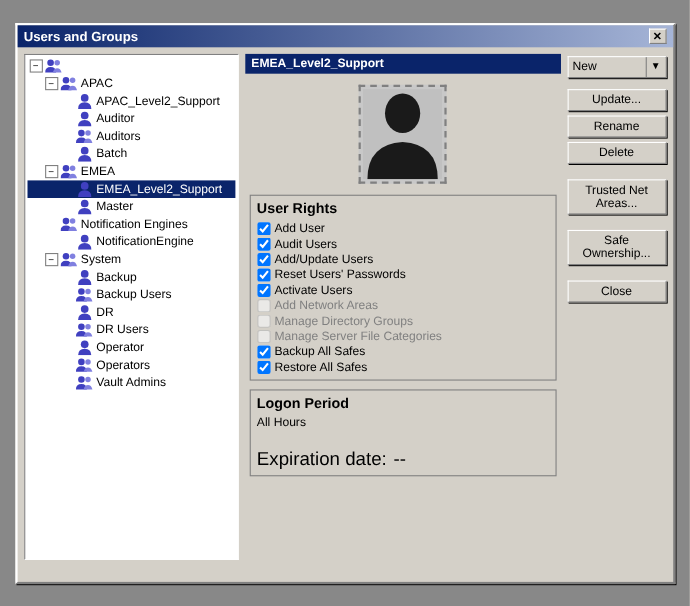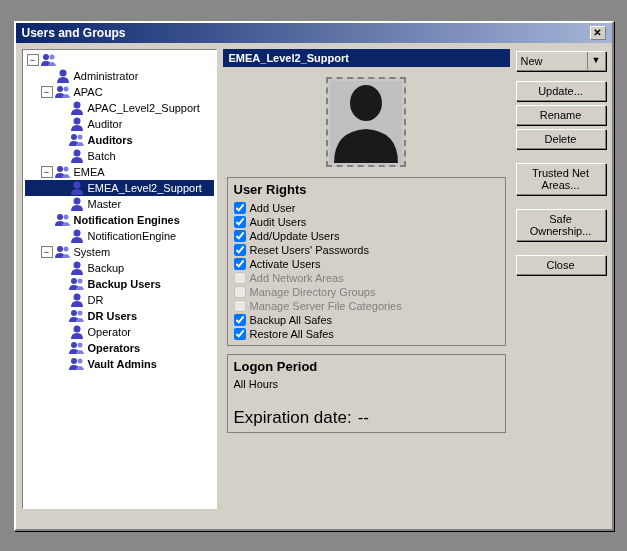--- a/index.html
+++ b/index.html
@@ -89,21 +89,21 @@
     .icon-user {
       width: 16px;
       height: 14px;
       display: inline-flex;
       align-items: center;
       justify-content: center;
       margin-right: 3px;
       flex-shrink: 0;
     }
     .tree-label { font-size: 11px; }
-    .tree-label.bold { font-weight: bold; }
+    .tree-label.bold { font-weight: normal; }
 
     
     .right-panel {
       flex: 1;
       display: flex;
       flex-direction: column;
       gap: 4px;
     }
     .user-header {
       background: #0a246a;
@@ -224,30 +224,20 @@
             <svg width="16" height="14" viewBox="0 0 16 14" xmlns="http://www.w3.org/2000/svg">
       <circle cx="5" cy="4" r="3" fill="#4040c0"></circle>
       <path d="M0,13 Q0,8 5,8 Q10,8 10,13 Z" fill="#4040c0"></path>
       <circle cx="11" cy="4" r="2.5" fill="#8080e0"></circle>
       <path d="M7,13 Q8,9 11,9 Q14,9 15,13 Z" fill="#8080e0"></path>
     </svg>
           </span>
           <span class="tree-label"></span>
         </div>
         <div class="tree-item tree-indent-1">
-          <span class="spacer"></span>
-          <span class="icon-user">
-            <svg width="14" height="14" viewBox="0 0 14 14" xmlns="http://www.w3.org/2000/svg">
-      <circle cx="7" cy="4" r="3.5" fill="#4040c0"></circle>
-      <path d="M1,14 Q1,8 7,8 Q13,8 13,14 Z" fill="#4040c0"></path>
-    </svg>
-          </span>
-          <span class="tree-label">Administrator</span>
-        </div>
-        <div class="tree-item tree-indent-1">
           <span class="expand-btn">−</span>
           <span class="icon-user">
             <svg width="16" height="14" viewBox="0 0 16 14" xmlns="http://www.w3.org/2000/svg">
       <circle cx="5" cy="4" r="3" fill="#4040c0"></circle>
       <path d="M0,13 Q0,8 5,8 Q10,8 10,13 Z" fill="#4040c0"></path>
       <circle cx="11" cy="4" r="2.5" fill="#8080e0"></circle>
       <path d="M7,13 Q8,9 11,9 Q14,9 15,13 Z" fill="#8080e0"></path>
     </svg>
           </span>
           <span class="tree-label">APAC</span>

